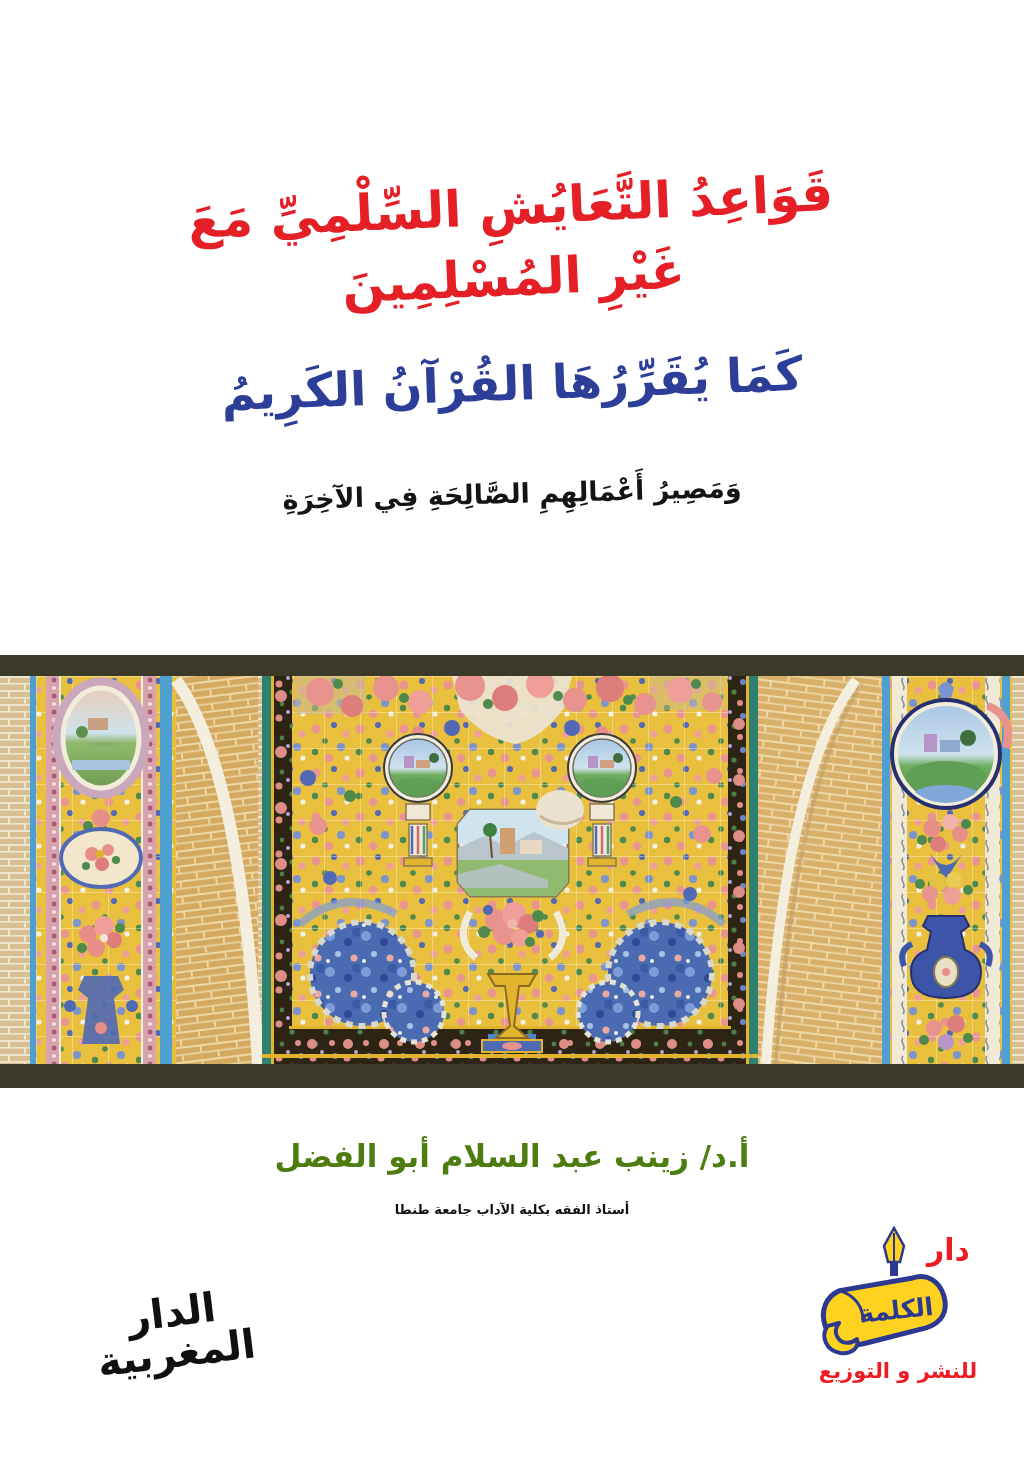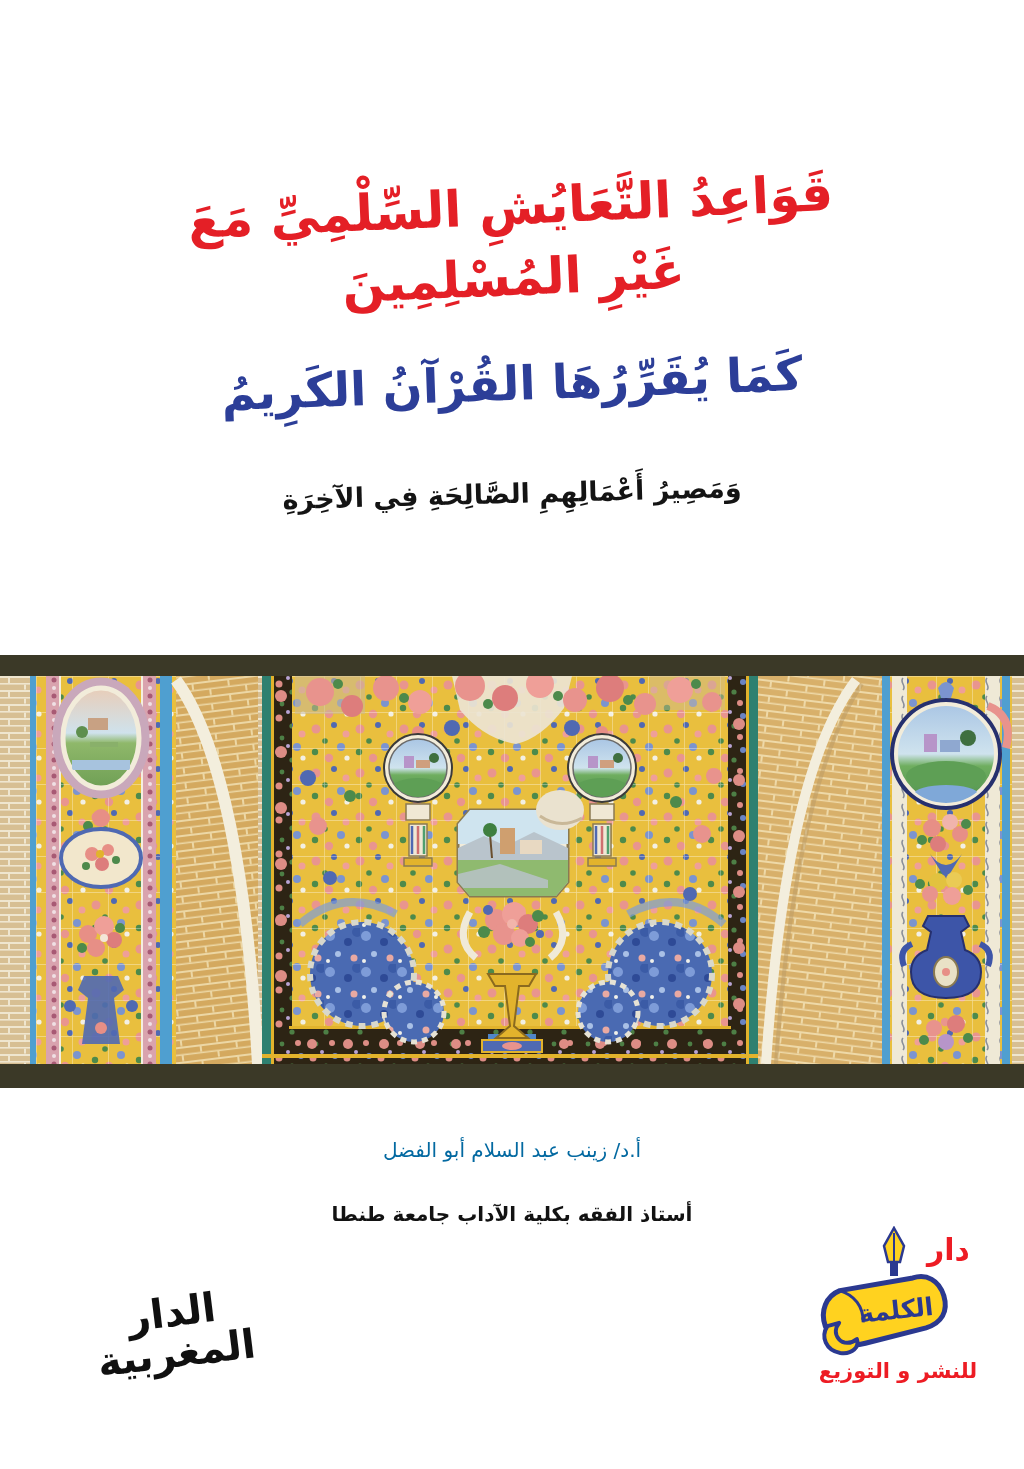--- a/index.html
+++ b/index.html
@@ -25,25 +25,25 @@
   }
   
   .photo-wrap{position:absolute;top:655px;left:0;width:1024px;height:433px;}
   .band{width:1024px;background:#3b3927;}
   .band.top{height:21px;}
   .band.bottom{height:24px;}
   svg.photo{display:block;width:1024px;height:388px;}
   
   .author-name{
     position:absolute;top:1138px;left:212px;width:600px;text-align:center;direction:rtl;
-    color:#0369a1;font-size:20px;font-weight:normal;
+    color:#4d7c0f;font-size:31px;font-weight:bold;
   }
   .author-affil{
     position:absolute;top:1202px;left:262px;width:500px;text-align:center;direction:rtl;
-    color:#121212;font-size:20px;font-weight:bold;
+    color:#121212;font-size:13px;font-weight:bold;
   }
   
   .logo-left{
     position:absolute;top:1272px;left:78px;width:192px;height:122px;
     display:flex;align-items:center;justify-content:center;text-align:center;
     direction:rtl;color:#101010;font-size:40px;font-weight:bold;line-height:1.02;
     transform:rotate(-7deg);
   }
   
   .logo-pub{position:absolute;top:1226px;left:810px;width:176px;height:160px;}

